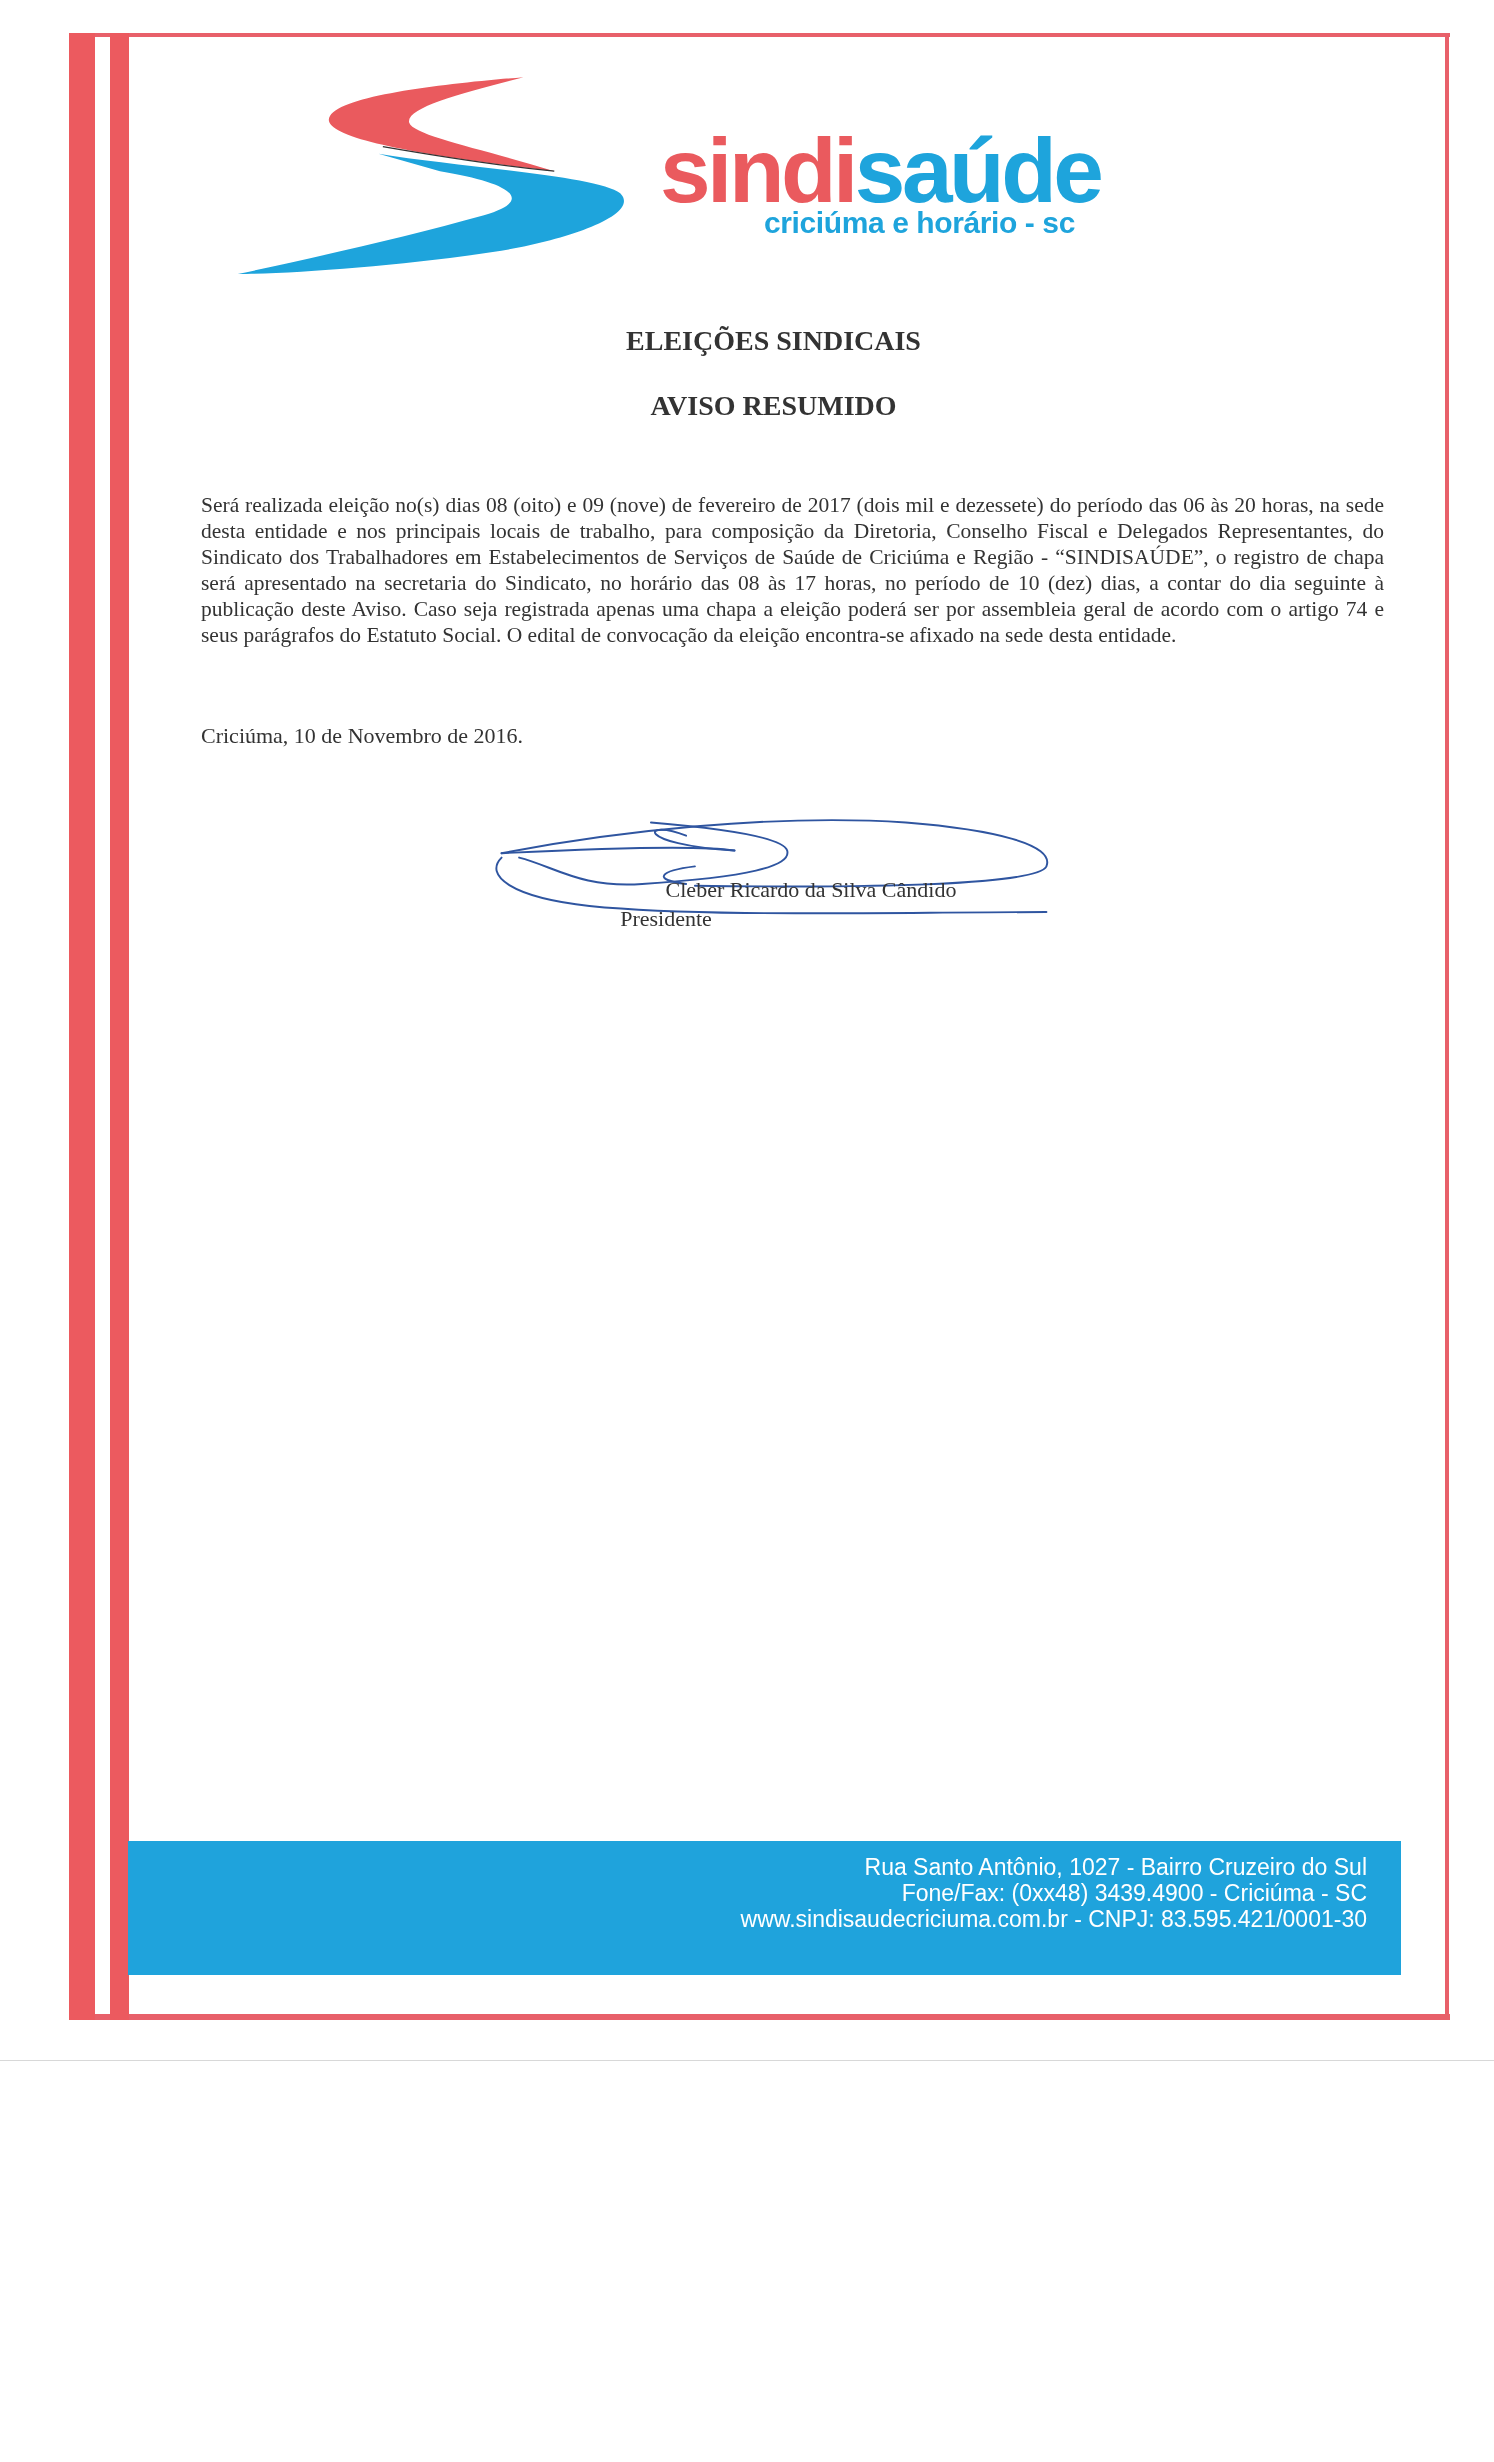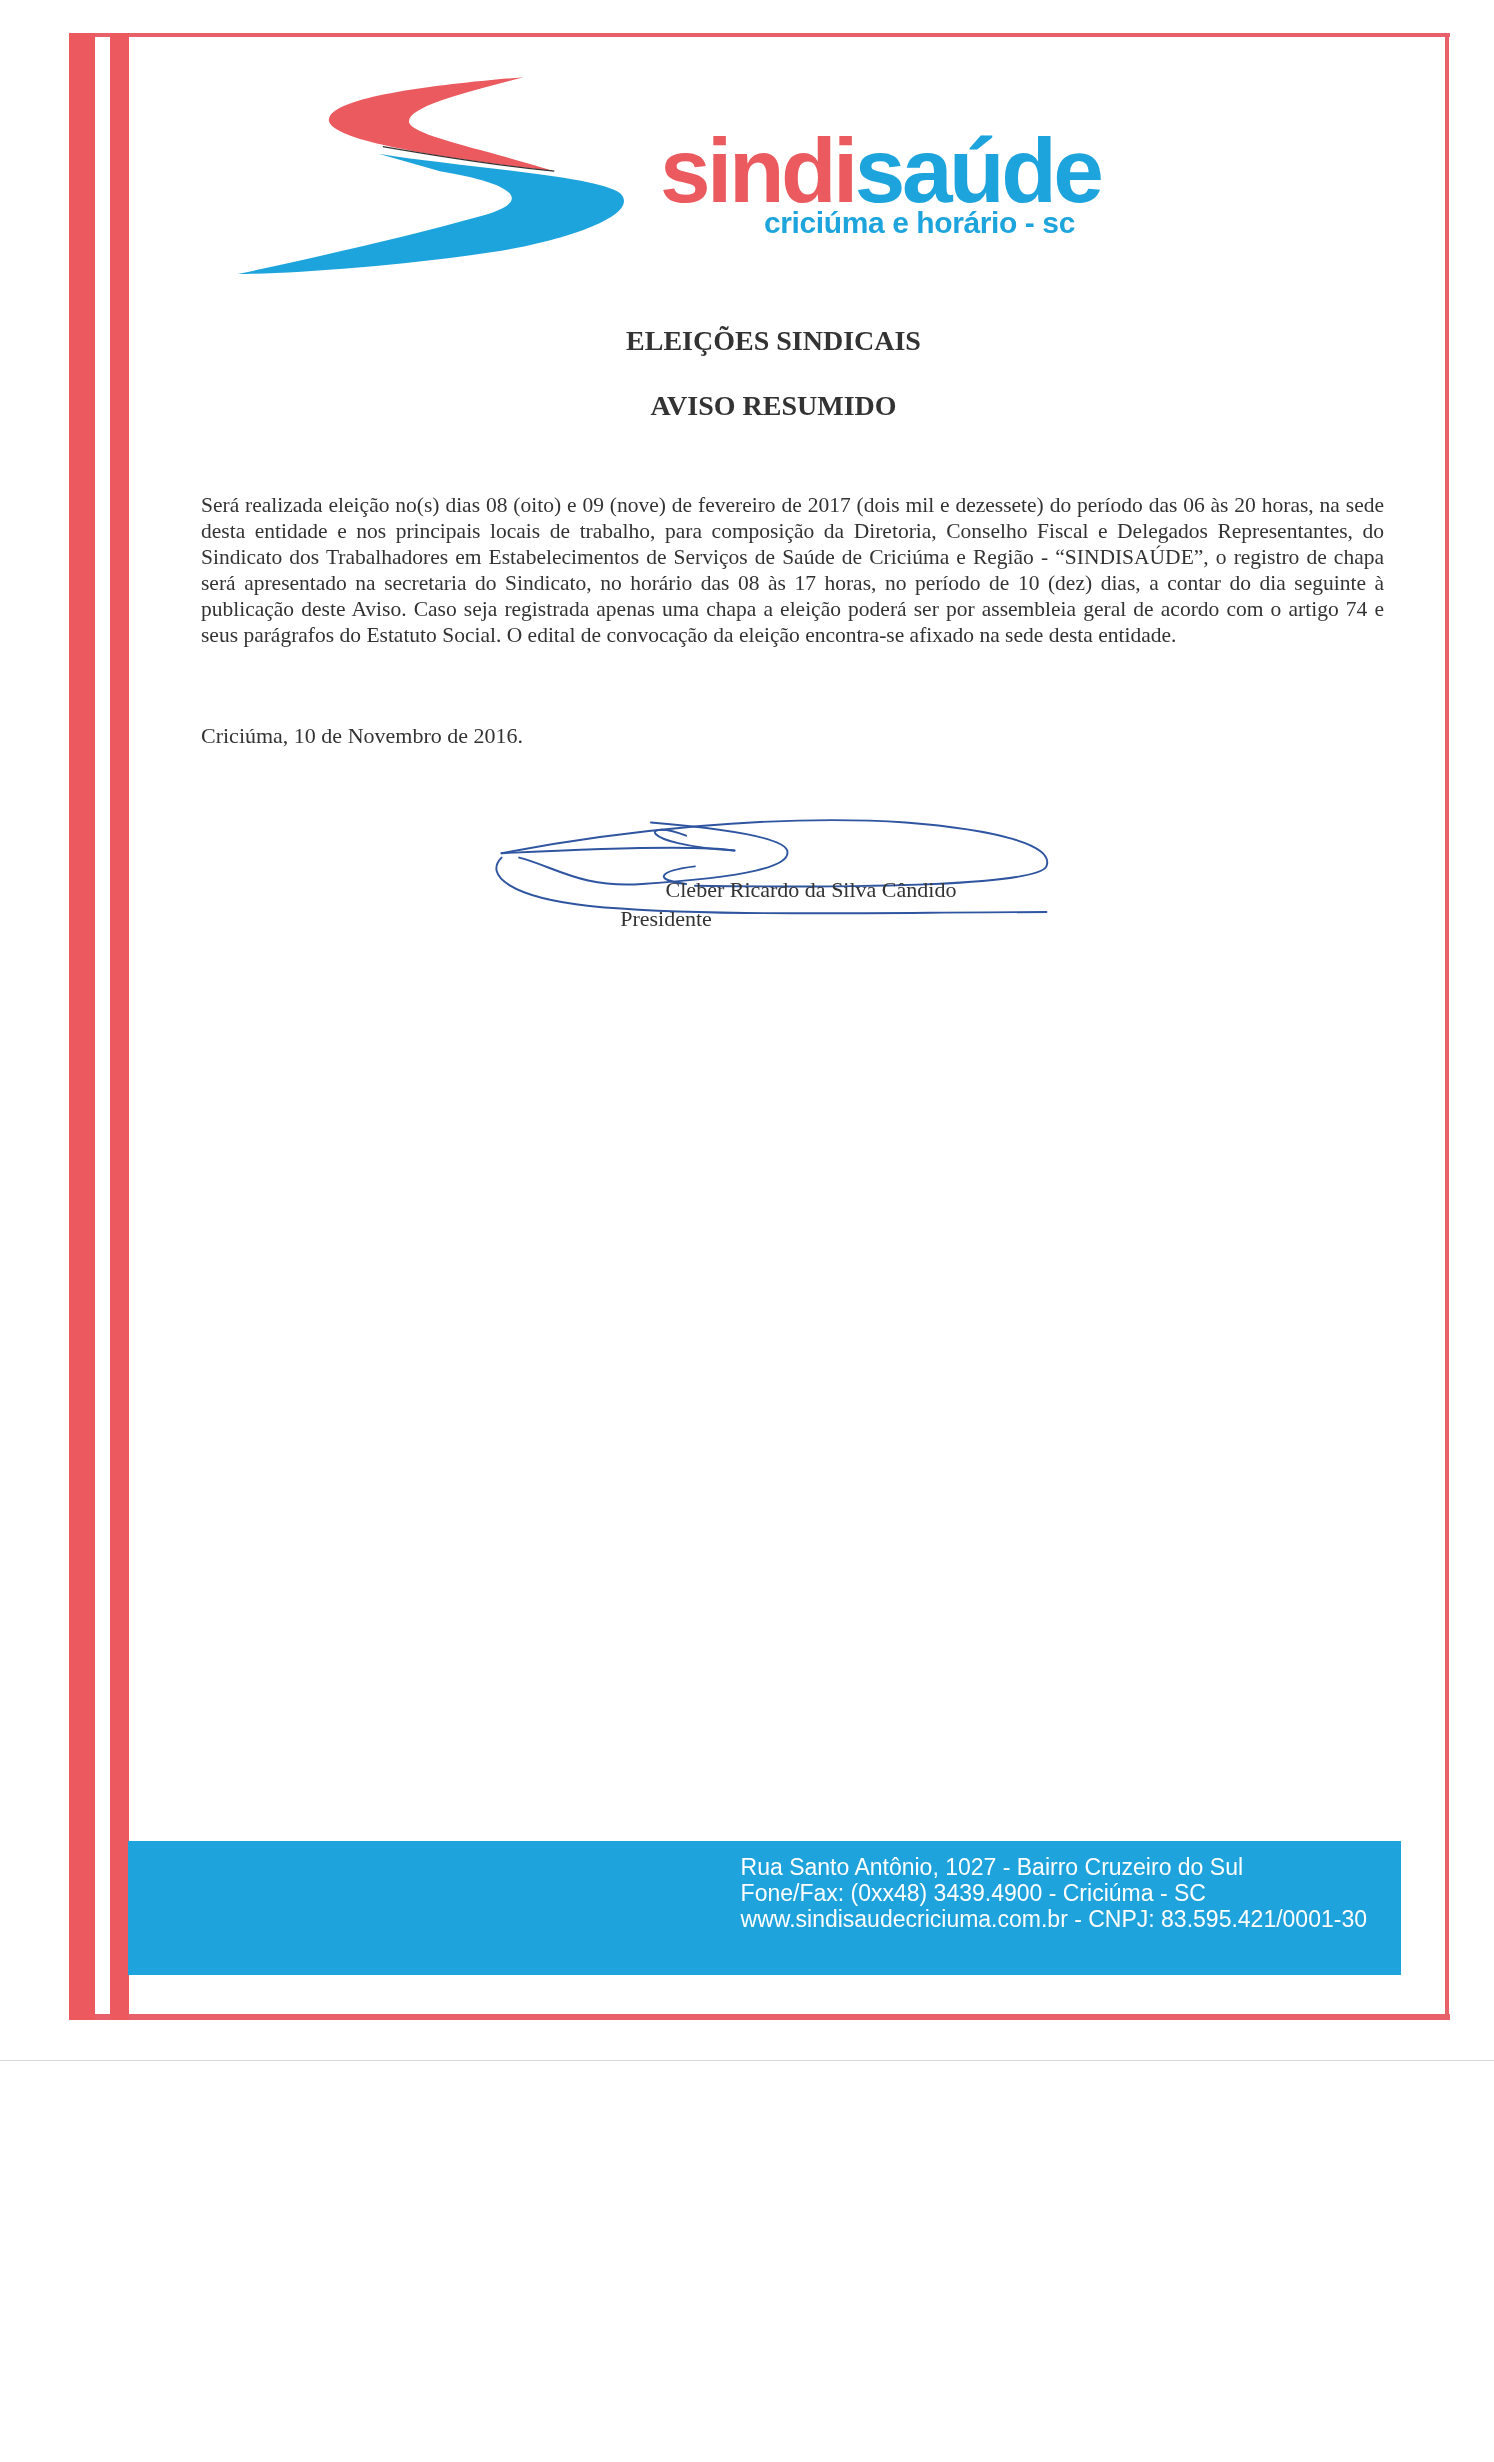--- a/index.html
+++ b/index.html
@@ -23,21 +23,21 @@
   .t2 { top:390px; }
 
   .body-text { position:absolute; left:201px; top:454px; width:1183px; font-size:21.5px; line-height:26px; text-align:justify; color:#333;margin-top:38px; }
   .date { position:absolute; left:201px; top:723px; font-size:22px; color:#333; }
 
   .signature { position:absolute; left:484px; top:796px; width:580px; height:132px; }
   .signer-name { position:absolute; left:0; width:1494px; top:877px; text-align:center; font-size:22px; color:#333; padding-left:128px; box-sizing:border-box; }
   .signer-role { position:absolute; left:0; width:1204px; top:906px; text-align:center; font-size:22px; color:#333; padding-left:128px; box-sizing:border-box; }
 
   .footer-band { position:absolute; left:128px; top:1841px; width:1273px; height:134px; background:#1fa3dc; }
-  .footer-lines { position:absolute; right:34px; top:13px; text-align:left; font-family:"Liberation Sans", sans-serif; font-size:23px; line-height:26px; color:#ffffff; }
+  .footer-lines { position:absolute; right:34px; top:13px; text-align:right; font-family:"Liberation Sans", sans-serif; font-size:23px; line-height:26px; color:#ffffff; }
   .footer-lines div { white-space:nowrap; }
 </style>
 </head>
 <body>
 
 <div>
   <div class="frame-top"></div>
   <div class="frame-right"></div>
   <div class="frame-bottom"></div>
   <div class="bar-outer"></div>

